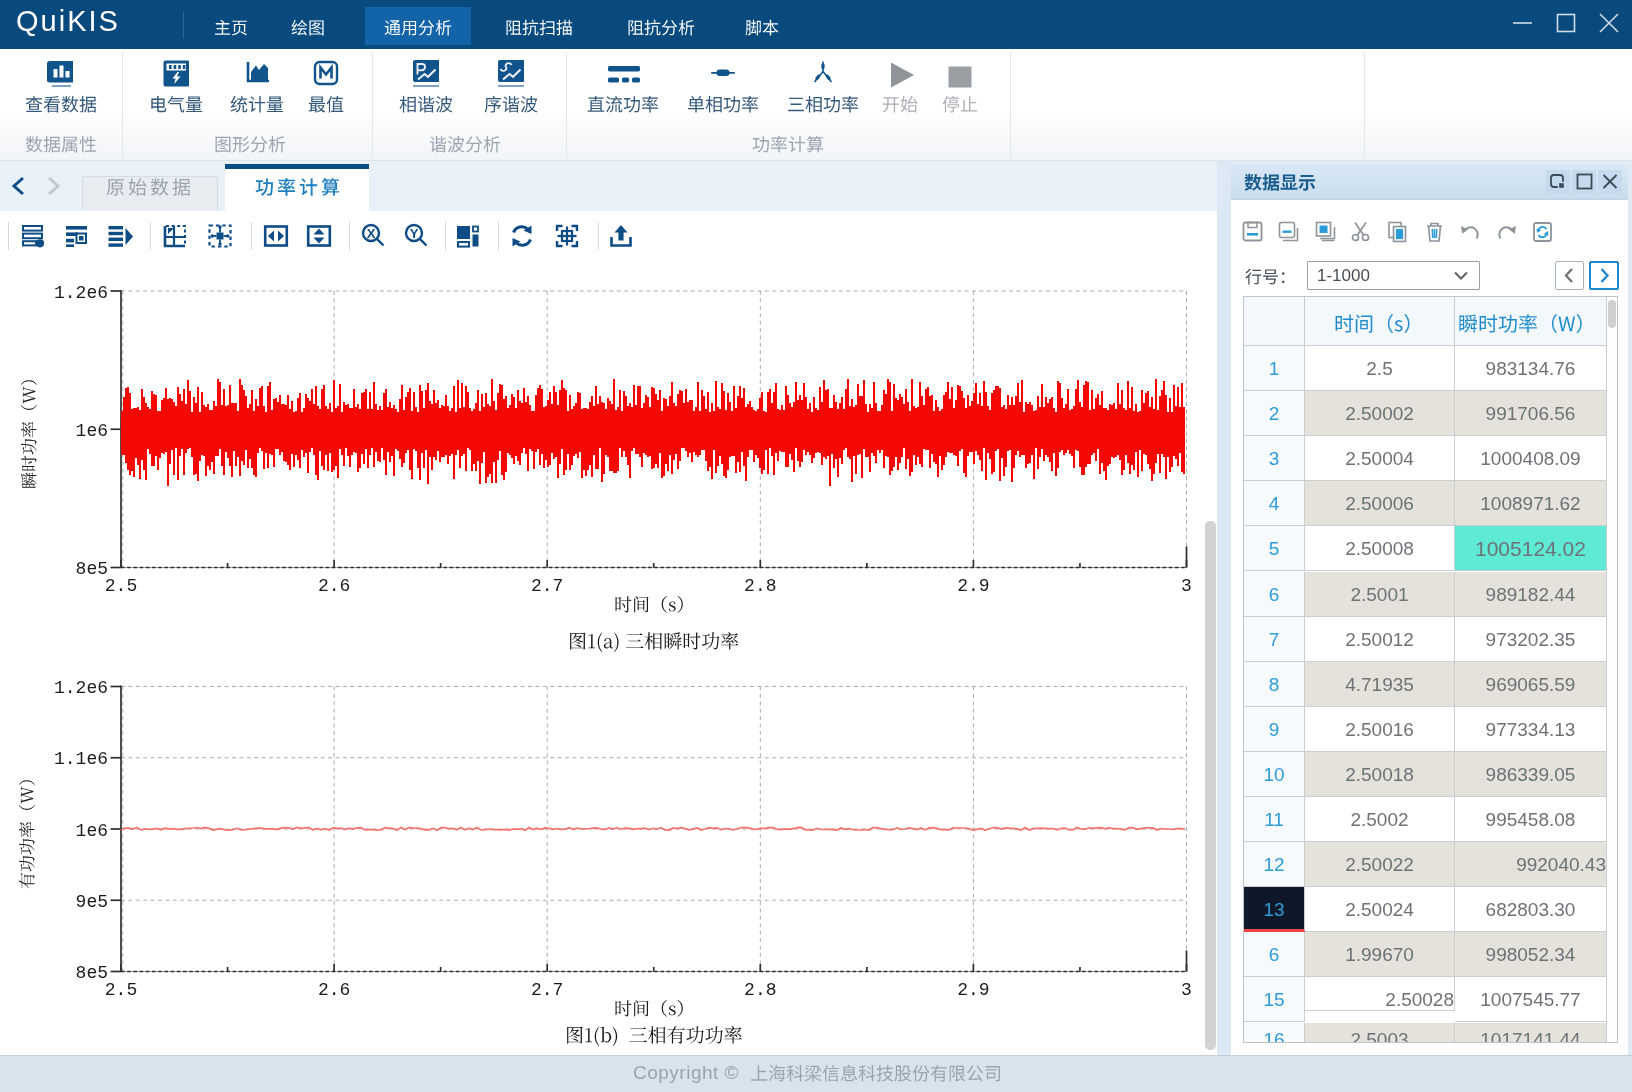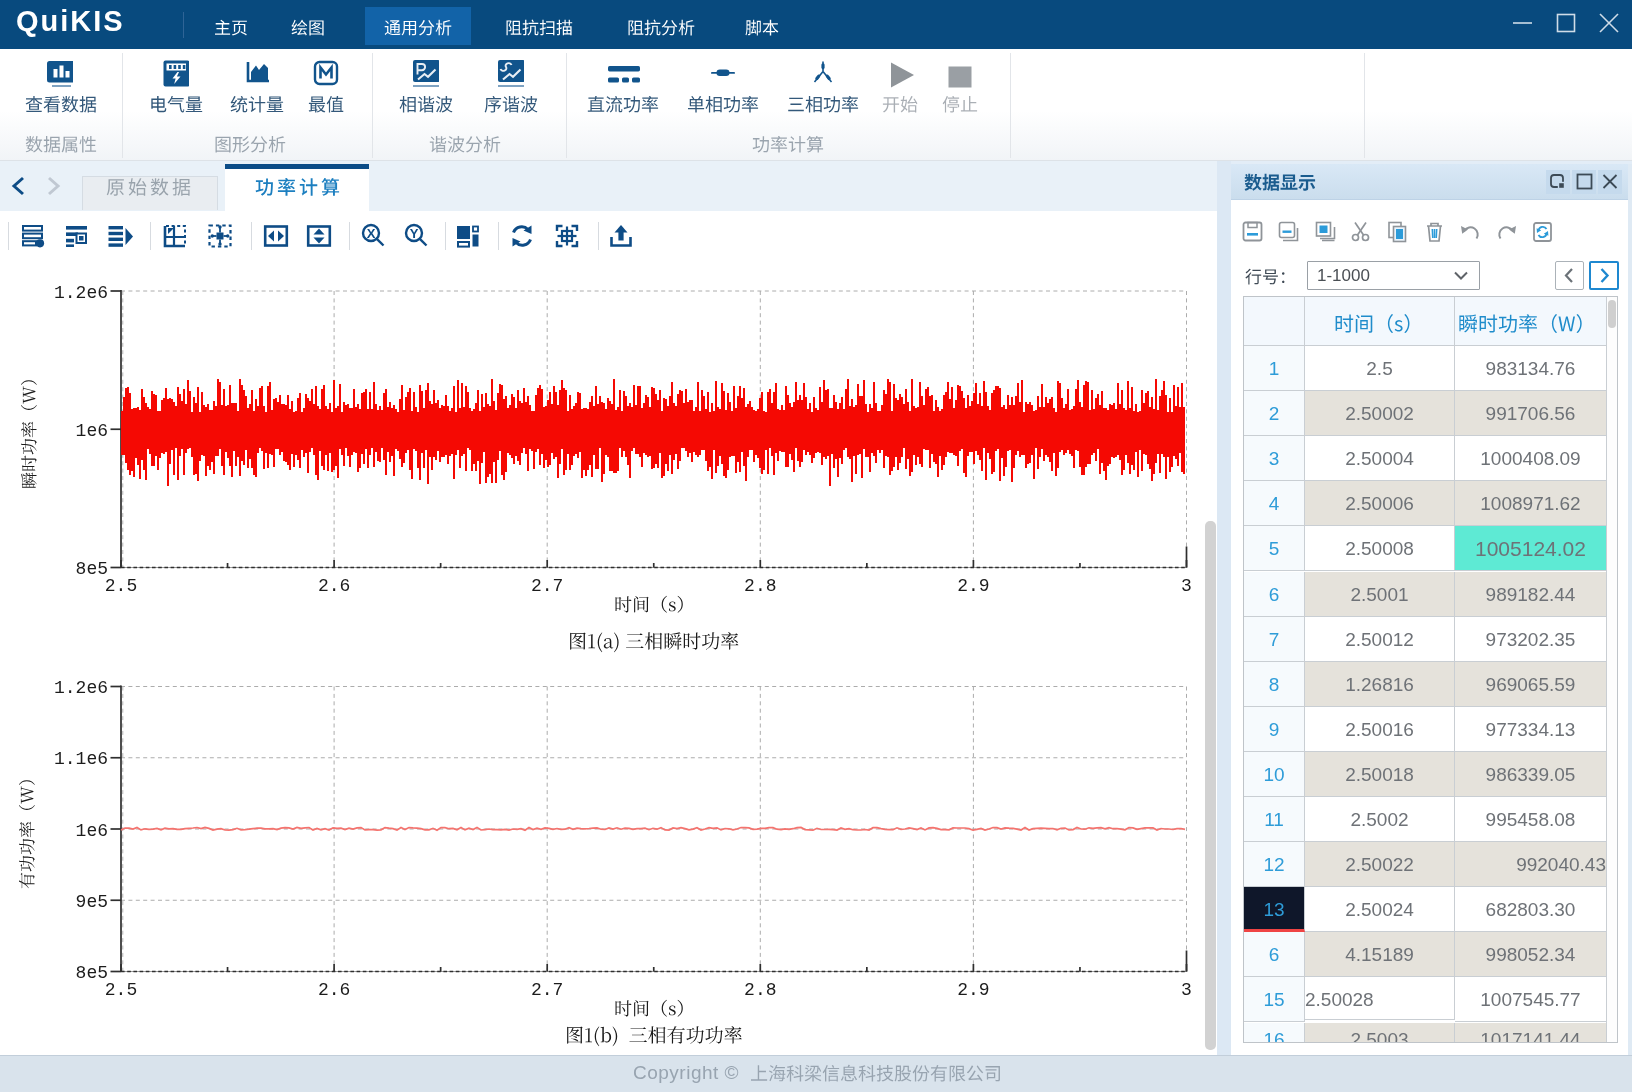--- a/index.html
+++ b/index.html
@@ -1,19 +1,19 @@
 <!DOCTYPE html>
 <html><head><meta charset="utf-8"><style>
 *{margin:0;padding:0;box-sizing:border-box}
 html,body{width:1632px;height:1092px;overflow:hidden;font-family:"Liberation Sans",sans-serif;background:#fff}
 .abs{position:absolute}
 </style></head><body>
 <div class="abs" style="left:0;top:0;width:1632px;height:1092px">
 <div class="abs" style="left:0;top:0;width:1632px;height:49px;background:#084A7E"></div>
-<div class="abs" style="left:16px;top:5px;font-family:'Liberation Sans';font-weight:bold;font-size:29px;color:#fff;letter-spacing:2px">QuiKIS</div>
+<div class="abs" style="left:16px;top:5px;font-family:'Liberation Sans';font-weight:normal;font-size:29px;color:#fff;letter-spacing:2px">QuiKIS</div>
 <div class="abs" style="left:183px;top:12px;width:1px;height:26px;background:#2f6496"></div>
 <div class="abs" style="left:365px;top:7px;width:106px;height:38px;background:#1263A8"></div>
 <svg style="position:absolute;left:214.0px;top:15.5px;overflow:visible" width="34.0" height="23.8" viewBox="0 -18.02 34.0 23.80">
       <path d="M1.7 -10.9H15.3V-9.6H1.7ZM2.5 -5.9H14.5V-4.7H2.5ZM1 -0.5H16.1V0.8H1ZM7.8 -9.9H9.2V0.2H7.8ZM6.3 -13.5 7.4 -14.2Q7.9 -13.8 8.5 -13.3Q9.1 -12.9 9.7 -12.4Q10.2 -11.9 10.5 -11.5L9.4 -10.7Q9.1 -11.1 8.6 -11.6Q8.1 -12.1 7.5 -12.6Q6.9 -13.1 6.3 -13.5ZM18.3 -13.3H32.9V-12.2H18.3ZM24.8 -12.7 26.3 -12.5Q25.9 -11.7 25.5 -10.9Q25.2 -10.2 24.8 -9.6L23.7 -9.8Q23.9 -10.2 24.1 -10.7Q24.3 -11.3 24.5 -11.8Q24.7 -12.3 24.8 -12.7ZM24.9 -7.9H26.2V-4.8Q26.2 -4.1 26 -3.4Q25.9 -2.7 25.4 -2Q25 -1.4 24.2 -0.7Q23.3 -0.1 22 0.4Q20.6 0.9 18.6 1.4Q18.6 1.2 18.4 1Q18.3 0.8 18.1 0.6Q18 0.4 17.9 0.3Q19.7 0 21 -0.5Q22.3 -1 23.1 -1.5Q23.8 -2 24.2 -2.6Q24.6 -3.1 24.8 -3.7Q24.9 -4.2 24.9 -4.8ZM26.3 -1.9 27 -2.7Q27.7 -2.4 28.5 -2Q29.4 -1.6 30.2 -1.2Q31 -0.8 31.7 -0.4Q32.4 0 32.8 0.4L32 1.4Q31.6 1.1 30.9 0.6Q30.2 0.2 29.4 -0.2Q28.6 -0.7 27.8 -1.1Q27 -1.5 26.3 -1.9ZM19.9 -10.1H31.3V-2.2H29.9V-8.9H21.2V-2.2H19.9Z" fill="#ffffff"></path>
     </svg>
 <svg style="position:absolute;left:291.0px;top:15.5px;overflow:visible" width="34.0" height="23.8" viewBox="0 -18.02 34.0 23.80">
       <path d="M1.1 -3.1Q1 -3.2 1 -3.5Q0.9 -3.7 0.8 -3.9Q0.7 -4.1 0.7 -4.3Q0.9 -4.4 1.2 -4.7Q1.5 -5 1.9 -5.4Q2 -5.7 2.4 -6.2Q2.8 -6.7 3.2 -7.5Q3.7 -8.2 4.2 -9Q4.6 -9.9 5 -10.8L6.1 -10.1Q5.3 -8.4 4.2 -6.7Q3.1 -5.1 2 -3.8V-3.8Q2 -3.8 1.8 -3.7Q1.7 -3.6 1.5 -3.5Q1.3 -3.4 1.2 -3.3Q1.1 -3.2 1.1 -3.1ZM1.1 -3.1 1 -4.2 1.6 -4.6 5.8 -5.6Q5.8 -5.4 5.8 -5Q5.8 -4.7 5.9 -4.5Q4.4 -4.1 3.5 -3.9Q2.6 -3.7 2.1 -3.5Q1.6 -3.4 1.4 -3.3Q1.2 -3.2 1.1 -3.1ZM1 -7.2Q0.9 -7.3 0.9 -7.5Q0.8 -7.8 0.7 -8Q0.6 -8.2 0.5 -8.4Q0.8 -8.4 1 -8.7Q1.2 -9 1.5 -9.5Q1.6 -9.7 1.8 -10.2Q2.1 -10.7 2.4 -11.3Q2.7 -12 3 -12.8Q3.3 -13.6 3.5 -14.3L4.7 -13.8Q4.3 -12.8 3.9 -11.7Q3.4 -10.6 2.8 -9.7Q2.3 -8.7 1.7 -7.9V-7.9Q1.7 -7.9 1.6 -7.8Q1.5 -7.7 1.3 -7.6Q1.2 -7.5 1.1 -7.4Q1 -7.3 1 -7.2ZM1 -7.2 0.9 -8.1 1.5 -8.5 4.5 -8.8Q4.4 -8.6 4.4 -8.3Q4.4 -8 4.4 -7.8Q3.4 -7.6 2.7 -7.6Q2.1 -7.5 1.8 -7.4Q1.4 -7.3 1.2 -7.3Q1.1 -7.2 1 -7.2ZM0.6 -0.9Q1.3 -1.1 2.2 -1.4Q3 -1.7 3.9 -2Q4.9 -2.4 5.9 -2.7L6.1 -1.6Q4.7 -1.1 3.4 -0.6Q2 -0.1 1 0.3ZM8.2 -8.6H14V-7.5H8.2ZM6.7 -5.7H15.6V-4.5H6.7ZM12.2 -2.8 13.2 -3.3Q13.7 -2.7 14.2 -1.9Q14.8 -1.2 15.2 -0.4Q15.6 0.3 15.9 0.8L14.7 1.4Q14.5 0.8 14.1 0.1Q13.7 -0.6 13.2 -1.4Q12.7 -2.2 12.2 -2.8ZM6.7 1 6.6 0 7.3 -0.4 14.2 -1Q14.2 -0.8 14.3 -0.5Q14.4 -0.2 14.4 0Q12.5 0.2 11.1 0.3Q9.8 0.5 9 0.6Q8.2 0.7 7.7 0.7Q7.2 0.8 7 0.9Q6.8 0.9 6.7 1ZM6.7 1Q6.6 0.8 6.5 0.6Q6.5 0.4 6.4 0.1Q6.3 -0.1 6.2 -0.2Q6.5 -0.3 6.8 -0.4Q7 -0.5 7.3 -0.7Q7.4 -0.9 7.6 -1.2Q7.9 -1.6 8.2 -2.1Q8.5 -2.6 8.8 -3.1Q9.1 -3.6 9.4 -4.1Q9.6 -4.5 9.8 -4.8H11.2Q10.9 -4.3 10.5 -3.7Q10.1 -3 9.7 -2.3Q9.2 -1.5 8.8 -0.9Q8.4 -0.2 8.1 0.2Q8.1 0.2 8 0.2Q7.8 0.3 7.6 0.4Q7.4 0.4 7.2 0.5Q7 0.7 6.8 0.8Q6.7 0.9 6.7 1ZM11.4 -13.6Q11.9 -12.8 12.7 -11.9Q13.5 -11 14.5 -10.2Q15.4 -9.4 16.2 -8.9Q16.1 -8.7 16 -8.5Q15.9 -8.3 15.8 -8.1Q15.6 -7.9 15.6 -7.7Q14.7 -8.3 13.7 -9.2Q12.8 -10.1 11.9 -11.1Q11.1 -12.1 10.5 -13ZM10.8 -14.3 12 -14Q11.4 -12.6 10.5 -11.4Q9.7 -10.2 8.7 -9.2Q7.7 -8.2 6.7 -7.4Q6.6 -7.6 6.5 -7.8Q6.4 -8 6.2 -8.3Q6.1 -8.5 6 -8.6Q7 -9.3 7.9 -10.2Q8.8 -11 9.6 -12.1Q10.3 -13.2 10.8 -14.3ZM18.4 -13.5H32.6V1.4H31.3V-12.4H19.7V1.4H18.4ZM19.1 -0.5H32V0.6H19.1ZM23.4 -4.7 23.9 -5.5Q24.6 -5.4 25.3 -5.2Q26.1 -5 26.8 -4.7Q27.5 -4.5 27.9 -4.2L27.4 -3.4Q26.9 -3.6 26.3 -3.9Q25.6 -4.1 24.8 -4.4Q24.1 -4.6 23.4 -4.7ZM24 -12 25.1 -11.7Q24.6 -10.9 24 -10.2Q23.3 -9.4 22.6 -8.8Q21.9 -8.2 21.2 -7.7Q21.1 -7.8 20.9 -7.9Q20.7 -8.1 20.6 -8.2Q20.4 -8.4 20.3 -8.5Q21.4 -9.1 22.4 -10Q23.4 -11 24 -12ZM28.6 -10.7H28.8L29 -10.7L29.7 -10.3Q29.1 -9.2 28.1 -8.4Q27 -7.5 25.8 -6.8Q24.5 -6.1 23.2 -5.6Q21.9 -5.2 20.6 -4.8Q20.5 -5 20.4 -5.2Q20.3 -5.4 20.2 -5.6Q20.1 -5.8 20 -5.9Q21.2 -6.1 22.5 -6.6Q23.8 -7 25 -7.6Q26.2 -8.2 27.1 -8.9Q28 -9.6 28.6 -10.5ZM23.3 -9.7Q24 -8.9 25.3 -8.1Q26.5 -7.4 28 -6.8Q29.5 -6.3 31 -6Q30.8 -5.8 30.6 -5.6Q30.4 -5.3 30.3 -5Q28.7 -5.4 27.2 -6Q25.7 -6.6 24.5 -7.4Q23.2 -8.3 22.3 -9.3ZM23.6 -10.7H29V-9.7H23ZM21.7 -2.6 22.3 -3.5Q23.1 -3.4 24.1 -3.2Q25 -3 26 -2.8Q26.9 -2.6 27.7 -2.4Q28.5 -2.2 29.2 -2L28.6 -1Q27.8 -1.3 26.6 -1.6Q25.4 -1.9 24.1 -2.2Q22.9 -2.4 21.7 -2.6Z" fill="#ffffff"></path>
     </svg>
 <svg style="position:absolute;left:383.5px;top:15.5px;overflow:visible" width="68.0" height="23.8" viewBox="0 -18.02 68.0 23.80">
       <path d="M4.4 -7.9V-1.5H3.1V-6.7H0.7V-7.9ZM1.1 -12.9 2 -13.6Q2.5 -13.2 3.1 -12.7Q3.6 -12.2 4.1 -11.7Q4.6 -11.2 4.9 -10.8L4 -10Q3.7 -10.3 3.2 -10.9Q2.7 -11.4 2.2 -11.9Q1.6 -12.4 1.1 -12.9ZM7.7 -11.5 8.5 -12.2Q9.3 -11.9 10.2 -11.5Q11.1 -11.1 12 -10.7Q12.8 -10.4 13.4 -10L12.5 -9.2Q12 -9.5 11.2 -9.9Q10.3 -10.3 9.4 -10.8Q8.5 -11.2 7.7 -11.5ZM6.2 -10H15V-9H7.4V-1.2H6.2ZM14.4 -10H15.6V-2.5Q15.6 -2 15.5 -1.8Q15.3 -1.5 15 -1.4Q14.7 -1.2 14.1 -1.2Q13.6 -1.2 12.7 -1.2Q12.7 -1.4 12.6 -1.7Q12.5 -2 12.3 -2.2Q12.9 -2.2 13.4 -2.2Q13.9 -2.2 14.1 -2.2Q14.2 -2.2 14.3 -2.3Q14.4 -2.3 14.4 -2.5ZM6.2 -13.7H14.7V-12.6H6.2ZM6.8 -7.5H14.8V-6.6H6.8ZM6.8 -5H14.8V-4H6.8ZM10.2 -9.6H11.4V-1.3H10.2ZM14.2 -13.7H14.5L14.8 -13.7L15.6 -13.1Q14.7 -12.3 13.6 -11.5Q12.4 -10.8 11.2 -10.2Q11.1 -10.4 10.9 -10.6Q10.7 -10.9 10.5 -11Q11.2 -11.3 11.9 -11.7Q12.6 -12.1 13.2 -12.6Q13.9 -13 14.2 -13.4ZM3.8 -2Q4.2 -2 4.6 -1.7Q5 -1.4 5.7 -0.9Q6.5 -0.4 7.6 -0.3Q8.7 -0.1 10.1 -0.1Q10.9 -0.1 11.7 -0.2Q12.6 -0.2 13.4 -0.2Q14.2 -0.3 15 -0.3Q15.8 -0.4 16.5 -0.4Q16.4 -0.3 16.3 -0.1Q16.2 0.2 16.2 0.4Q16.1 0.6 16.1 0.8Q15.7 0.8 14.9 0.9Q14.2 0.9 13.4 0.9Q12.5 0.9 11.7 1Q10.8 1 10.1 1Q8.5 1 7.4 0.8Q6.3 0.6 5.4 0Q4.9 -0.3 4.5 -0.6Q4 -0.9 3.7 -0.9Q3.5 -0.9 3.1 -0.6Q2.7 -0.4 2.3 0.1Q1.9 0.6 1.5 1.2L0.7 0.1Q1.5 -0.8 2.3 -1.4Q3.1 -2 3.8 -2ZM20.3 -13.1H31.3V-11.9H20.3ZM20.3 -9.1H31.3V-7.9H20.3ZM20.2 -5.1H31.3V-3.9H20.2ZM19.6 -13.1H20.9V-6.9Q20.9 -6 20.8 -4.8Q20.7 -3.7 20.5 -2.6Q20.2 -1.5 19.8 -0.4Q19.3 0.6 18.5 1.4Q18.4 1.3 18.3 1.1Q18.1 1 17.9 0.8Q17.7 0.7 17.5 0.6Q18.3 -0.2 18.7 -1.1Q19.1 -2.1 19.3 -3.1Q19.5 -4 19.5 -5Q19.6 -6 19.6 -6.9ZM30.8 -13.1H32.1V-0.4Q32.1 0.2 31.9 0.6Q31.7 0.9 31.3 1.1Q30.9 1.2 30.1 1.2Q29.3 1.3 28.1 1.3Q28.1 1 28 0.7Q27.8 0.3 27.7 0Q28.3 0.1 28.8 0.1Q29.4 0.1 29.8 0.1Q30.2 0.1 30.4 0.1Q30.6 0 30.7 0Q30.8 -0.1 30.8 -0.4ZM24.9 -12.6H26.2V1.2H24.9ZM37.2 -7.8H46.9V-6.6H37.2ZM46.5 -7.8H47.8Q47.8 -7.8 47.8 -7.7Q47.8 -7.6 47.8 -7.5Q47.8 -7.3 47.8 -7.2Q47.7 -5.3 47.6 -3.9Q47.5 -2.5 47.4 -1.6Q47.3 -0.7 47.1 -0.2Q46.9 0.3 46.7 0.6Q46.4 0.9 46.1 1Q45.8 1.1 45.4 1.2Q45 1.2 44.2 1.2Q43.5 1.2 42.7 1.1Q42.7 0.9 42.6 0.5Q42.5 0.1 42.3 -0.1Q43.1 -0.1 43.8 -0.1Q44.5 0 44.8 0Q45.3 0 45.6 -0.2Q45.8 -0.5 46 -1.3Q46.1 -2 46.2 -3.6Q46.4 -5.1 46.5 -7.6ZM39.5 -13.9 40.9 -13.6Q40.3 -12.1 39.5 -10.8Q38.7 -9.5 37.8 -8.4Q36.8 -7.3 35.8 -6.5Q35.7 -6.7 35.5 -6.8Q35.3 -7 35.1 -7.2Q34.9 -7.4 34.7 -7.5Q35.8 -8.2 36.7 -9.2Q37.6 -10.3 38.3 -11.5Q39 -12.6 39.5 -13.9ZM45.4 -14Q45.8 -13.1 46.4 -12.2Q47 -11.3 47.6 -10.5Q48.3 -9.7 49 -9Q49.7 -8.3 50.3 -7.8Q50.2 -7.6 50 -7.4Q49.8 -7.3 49.6 -7.1Q49.4 -6.9 49.3 -6.7Q48.6 -7.3 47.9 -8Q47.2 -8.8 46.6 -9.7Q45.9 -10.6 45.3 -11.6Q44.7 -12.6 44.3 -13.5ZM40.6 -7.5H41.9Q41.8 -6.1 41.5 -4.8Q41.2 -3.5 40.5 -2.3Q39.9 -1.1 38.8 -0.2Q37.7 0.8 35.9 1.4Q35.8 1.2 35.7 1Q35.6 0.8 35.4 0.6Q35.2 0.5 35.1 0.3Q36.8 -0.2 37.8 -1.1Q38.8 -1.9 39.4 -2.9Q39.9 -4 40.2 -5.1Q40.4 -6.3 40.6 -7.5ZM59.8 -8.5H67.3V-7.2H59.8ZM65.2 -14.1 66.3 -13.1Q65.4 -12.7 64.3 -12.4Q63.1 -12.1 61.9 -11.8Q60.7 -11.6 59.6 -11.4Q59.6 -11.6 59.4 -11.9Q59.3 -12.2 59.2 -12.4Q60.3 -12.6 61.4 -12.9Q62.5 -13.2 63.5 -13.5Q64.5 -13.8 65.2 -14.1ZM63.5 -8.1H64.8V1.4H63.5ZM52 -10.6H58.3V-9.4H52ZM54.6 -14.3H55.8V1.3H54.6ZM54.5 -9.9 55.4 -9.6Q55.1 -8.6 54.8 -7.5Q54.5 -6.4 54.1 -5.3Q53.6 -4.3 53.2 -3.4Q52.7 -2.5 52.2 -1.8Q52.1 -2.1 51.9 -2.4Q51.7 -2.7 51.5 -3Q52 -3.5 52.5 -4.3Q52.9 -5.1 53.3 -6.1Q53.7 -7 54 -8Q54.3 -9 54.5 -9.9ZM55.6 -8.7Q55.8 -8.5 56.2 -8.1Q56.5 -7.6 56.9 -7.1Q57.3 -6.5 57.7 -6.1Q58 -5.6 58.2 -5.4L57.3 -4.4Q57.2 -4.7 56.9 -5.2Q56.6 -5.7 56.2 -6.3Q55.8 -6.9 55.5 -7.4Q55.2 -7.8 55 -8.1ZM59.2 -12.4H60.4V-7.2Q60.4 -6.2 60.3 -5.1Q60.3 -4 60.1 -2.9Q59.9 -1.7 59.5 -0.6Q59.2 0.4 58.5 1.3Q58.4 1.2 58.2 1.1Q58.1 1 57.8 0.8Q57.6 0.7 57.5 0.7Q58.1 -0.2 58.4 -1.2Q58.8 -2.2 58.9 -3.2Q59.1 -4.3 59.1 -5.3Q59.2 -6.3 59.2 -7.2Z" fill="#ffffff"></path>
@@ -512,42 +512,42 @@
 <div class="abs" style="left:0;top:229.4px;width:61px;height:45.1px;background:#f6fafd;border-right:1px solid #c9ced3;border-bottom:1px solid #c9ced3;color:#2e9cd8;font-size:19px;line-height:45.1px;text-align:center">5</div>
 <div class="abs" style="left:61px;top:229.4px;width:150px;height:45.1px;background:#ffffff;border-right:1px solid #c9ced3;border-bottom:1px solid #c9ced3;color:#6e7277;font-size:19px;line-height:45.1px;text-align:center">2.50008</div>
 <div class="abs" style="left:211px;top:229.4px;width:151px;height:45.1px;background:#5eead4;border-bottom:1px solid #c9ced3;color:#6e7277;font-size:21px;line-height:45.1px;text-align:center">1005124.02</div>
 <div class="abs" style="left:0;top:274.5px;width:61px;height:45.1px;background:#f6fafd;border-right:1px solid #c9ced3;border-bottom:1px solid #c9ced3;color:#2e9cd8;font-size:19px;line-height:45.1px;text-align:center">6</div>
 <div class="abs" style="left:61px;top:274.5px;width:150px;height:45.1px;background:#e5e2db;border-right:1px solid #c9ced3;border-bottom:1px solid #c9ced3;color:#6e7277;font-size:19px;line-height:45.1px;text-align:center">2.5001</div>
 <div class="abs" style="left:211px;top:274.5px;width:151px;height:45.1px;background:#e5e2db;border-bottom:1px solid #c9ced3;color:#6e7277;font-size:19px;line-height:45.1px;text-align:center">989182.44</div>
 <div class="abs" style="left:0;top:319.6px;width:61px;height:45.1px;background:#f6fafd;border-right:1px solid #c9ced3;border-bottom:1px solid #c9ced3;color:#2e9cd8;font-size:19px;line-height:45.1px;text-align:center">7</div>
 <div class="abs" style="left:61px;top:319.6px;width:150px;height:45.1px;background:#ffffff;border-right:1px solid #c9ced3;border-bottom:1px solid #c9ced3;color:#6e7277;font-size:19px;line-height:45.1px;text-align:center">2.50012</div>
 <div class="abs" style="left:211px;top:319.6px;width:151px;height:45.1px;background:#ffffff;border-bottom:1px solid #c9ced3;color:#6e7277;font-size:19px;line-height:45.1px;text-align:center">973202.35</div>
 <div class="abs" style="left:0;top:364.7px;width:61px;height:45.1px;background:#f6fafd;border-right:1px solid #c9ced3;border-bottom:1px solid #c9ced3;color:#2e9cd8;font-size:19px;line-height:45.1px;text-align:center">8</div>
-<div class="abs" style="left:61px;top:364.7px;width:150px;height:45.1px;background:#e5e2db;border-right:1px solid #c9ced3;border-bottom:1px solid #c9ced3;color:#6e7277;font-size:19px;line-height:45.1px;text-align:center">1.26816</div>
+<div class="abs" style="left:61px;top:364.7px;width:150px;height:45.1px;background:#e5e2db;border-right:1px solid #c9ced3;border-bottom:1px solid #c9ced3;color:#6e7277;font-size:19px;line-height:45.1px;text-align:center">4.71935</div>
 <div class="abs" style="left:211px;top:364.7px;width:151px;height:45.1px;background:#e5e2db;border-bottom:1px solid #c9ced3;color:#6e7277;font-size:19px;line-height:45.1px;text-align:center">969065.59</div>
 <div class="abs" style="left:0;top:409.8px;width:61px;height:45.1px;background:#f6fafd;border-right:1px solid #c9ced3;border-bottom:1px solid #c9ced3;color:#2e9cd8;font-size:19px;line-height:45.1px;text-align:center">9</div>
 <div class="abs" style="left:61px;top:409.8px;width:150px;height:45.1px;background:#ffffff;border-right:1px solid #c9ced3;border-bottom:1px solid #c9ced3;color:#6e7277;font-size:19px;line-height:45.1px;text-align:center">2.50016</div>
 <div class="abs" style="left:211px;top:409.8px;width:151px;height:45.1px;background:#ffffff;border-bottom:1px solid #c9ced3;color:#6e7277;font-size:19px;line-height:45.1px;text-align:center">977334.13</div>
 <div class="abs" style="left:0;top:454.9px;width:61px;height:45.1px;background:#f6fafd;border-right:1px solid #c9ced3;border-bottom:1px solid #c9ced3;color:#2e9cd8;font-size:19px;line-height:45.1px;text-align:center">10</div>
 <div class="abs" style="left:61px;top:454.9px;width:150px;height:45.1px;background:#e5e2db;border-right:1px solid #c9ced3;border-bottom:1px solid #c9ced3;color:#6e7277;font-size:19px;line-height:45.1px;text-align:center">2.50018</div>
 <div class="abs" style="left:211px;top:454.9px;width:151px;height:45.1px;background:#e5e2db;border-bottom:1px solid #c9ced3;color:#6e7277;font-size:19px;line-height:45.1px;text-align:center">986339.05</div>
 <div class="abs" style="left:0;top:500.0px;width:61px;height:45.1px;background:#f6fafd;border-right:1px solid #c9ced3;border-bottom:1px solid #c9ced3;color:#2e9cd8;font-size:19px;line-height:45.1px;text-align:center">11</div>
 <div class="abs" style="left:61px;top:500.0px;width:150px;height:45.1px;background:#ffffff;border-right:1px solid #c9ced3;border-bottom:1px solid #c9ced3;color:#6e7277;font-size:19px;line-height:45.1px;text-align:center">2.5002</div>
 <div class="abs" style="left:211px;top:500.0px;width:151px;height:45.1px;background:#ffffff;border-bottom:1px solid #c9ced3;color:#6e7277;font-size:19px;line-height:45.1px;text-align:center">995458.08</div>
 <div class="abs" style="left:0;top:545.1px;width:61px;height:45.1px;background:#f6fafd;border-right:1px solid #c9ced3;border-bottom:1px solid #c9ced3;color:#2e9cd8;font-size:19px;line-height:45.1px;text-align:center">12</div>
 <div class="abs" style="left:61px;top:545.1px;width:150px;height:45.1px;background:#e5e2db;border-right:1px solid #c9ced3;border-bottom:1px solid #c9ced3;color:#6e7277;font-size:19px;line-height:45.1px;text-align:center">2.50022</div>
 <div class="abs" style="left:211px;top:545.1px;width:151px;height:45.1px;background:#e5e2db;border-bottom:1px solid #c9ced3;color:#6e7277;font-size:19px;line-height:45.1px;text-align:right">992040.43</div>
 <div class="abs" style="left:0;top:590.2px;width:61px;height:45.1px;background:#0f172a;border-right:1px solid #c9ced3;border-bottom:3px solid #ef4444;color:#2e9cd8;font-size:19px;line-height:45.1px;text-align:center">13</div>
 <div class="abs" style="left:61px;top:590.2px;width:150px;height:45.1px;background:#ffffff;border-right:1px solid #c9ced3;border-bottom:1px solid #c9ced3;color:#6e7277;font-size:19px;line-height:45.1px;text-align:center">2.50024</div>
 <div class="abs" style="left:211px;top:590.2px;width:151px;height:45.1px;background:#ffffff;border-bottom:1px solid #c9ced3;color:#6e7277;font-size:19px;line-height:45.1px;text-align:center">682803.30</div>
 <div class="abs" style="left:0;top:635.3px;width:61px;height:45.1px;background:#f6fafd;border-right:1px solid #c9ced3;border-bottom:1px solid #c9ced3;color:#2e9cd8;font-size:19px;line-height:45.1px;text-align:center">6</div>
-<div class="abs" style="left:61px;top:635.3px;width:150px;height:45.1px;background:#e5e2db;border-right:1px solid #c9ced3;border-bottom:1px solid #c9ced3;color:#6e7277;font-size:19px;line-height:45.1px;text-align:center">4.15189</div>
+<div class="abs" style="left:61px;top:635.3px;width:150px;height:45.1px;background:#e5e2db;border-right:1px solid #c9ced3;border-bottom:1px solid #c9ced3;color:#6e7277;font-size:19px;line-height:45.1px;text-align:center">1.99670</div>
 <div class="abs" style="left:211px;top:635.3px;width:151px;height:45.1px;background:#e5e2db;border-bottom:1px solid #c9ced3;color:#6e7277;font-size:19px;line-height:45.1px;text-align:center">998052.34</div>
 <div class="abs" style="left:0;top:680.4px;width:61px;height:45.1px;background:#f6fafd;border-right:1px solid #c9ced3;border-bottom:1px solid #c9ced3;color:#2e9cd8;font-size:19px;line-height:45.1px;text-align:center">15</div>
-<div class="abs" style="left:61px;top:680.4px;width:150px;height:43px;background:#ffffff;border-right:1px solid #c9ced3;border-bottom:1px solid #c9ced3;color:#6e7277;font-size:19px;line-height:45.1px;text-align:left">2.50028</div>
+<div class="abs" style="left:61px;top:680.4px;width:150px;height:34px;background:#ffffff;border-right:1px solid #c9ced3;border-bottom:1px solid #c9ced3;color:#6e7277;font-size:19px;line-height:45.1px;text-align:right">2.50028</div>
 <div class="abs" style="left:211px;top:680.4px;width:151px;height:45.1px;background:#ffffff;border-bottom:1px solid #c9ced3;color:#6e7277;font-size:19px;line-height:45.1px;text-align:center">1007545.77</div>
 <div class="abs" style="left:0;top:725.5px;width:61px;height:45.1px;background:#f6fafd;border-right:1px solid #c9ced3;border-bottom:1px solid #c9ced3;color:#2e9cd8;font-size:19px;line-height:34.0px;text-align:center">16</div>
 <div class="abs" style="left:61px;top:725.5px;width:150px;height:45.1px;background:#e5e2db;border-right:1px solid #c9ced3;border-bottom:1px solid #c9ced3;color:#6e7277;font-size:19px;line-height:34.0px;text-align:center">2.5003</div>
 <div class="abs" style="left:211px;top:725.5px;width:151px;height:45.1px;background:#e5e2db;border-bottom:1px solid #c9ced3;color:#6e7277;font-size:19px;line-height:34.0px;text-align:center">1017141.44</div>
 <div class="abs" style="left:362px;top:0;width:11px;height:747px;background:#fdfdfd;border-left:1px solid #c9ced3"></div>
 <div class="abs" style="left:364px;top:3px;width:8px;height:28px;background:#cfcfcf;border-radius:4px"></div>
 </div>
 <svg style="position:absolute;left:1334.3px;top:309.8px;overflow:visible" width="89.4" height="28.0" viewBox="0 -21.20 89.4 28.00">
       <path d="M2.4 -15.1H7.9V-2.1H2.4V-3.5H6.5V-13.8H2.4ZM2.4 -9.4H7V-8H2.4ZM1.6 -15.1H3.1V-0.5H1.6ZM8.8 -12.8H19.2V-11.3H8.8ZM15.3 -16.7H16.8V-0.7Q16.8 0.2 16.6 0.5Q16.3 0.9 15.8 1.1Q15.3 1.3 14.3 1.4Q13.3 1.4 11.8 1.4Q11.7 1.1 11.6 0.6Q11.4 0.2 11.2 -0.1Q12 -0.1 12.7 -0.1Q13.5 -0.1 14 -0.1Q14.5 -0.1 14.7 -0.1Q15 -0.1 15.2 -0.2Q15.3 -0.4 15.3 -0.7ZM9.5 -9 10.7 -9.7Q11.3 -8.9 11.9 -8.1Q12.5 -7.2 13 -6.4Q13.5 -5.5 13.9 -4.9L12.5 -4.2Q12.2 -4.8 11.7 -5.6Q11.2 -6.5 10.6 -7.4Q10 -8.3 9.5 -9ZM21.8 -12.3H23.4V1.6H21.8ZM22.1 -15.8 23.3 -16.5Q23.8 -16.1 24.2 -15.6Q24.7 -15.1 25.1 -14.6Q25.6 -14.1 25.8 -13.7L24.5 -12.9Q24.3 -13.3 23.9 -13.8Q23.5 -14.3 23.1 -14.8Q22.6 -15.4 22.1 -15.8ZM27 -15.7H37.6V-14.3H27ZM36.7 -15.7H38.3V-0.2Q38.3 0.4 38.1 0.7Q38 1.1 37.6 1.3Q37.2 1.4 36.5 1.5Q35.9 1.5 34.9 1.5Q34.9 1.2 34.8 0.8Q34.6 0.4 34.5 0.1Q35.1 0.1 35.6 0.1Q36.2 0.1 36.4 0.1Q36.6 0.1 36.6 0Q36.7 0 36.7 -0.2ZM27.6 -5.9V-3.2H32.4V-5.9ZM27.6 -9.8V-7.2H32.4V-9.8ZM26.2 -11.1H33.8V-2H26.2ZM53.9 -7.6Q53.9 -9.6 54.4 -11.3Q54.9 -13 55.8 -14.4Q56.7 -15.9 57.9 -17.1L59.1 -16.5Q57.9 -15.3 57.1 -13.9Q56.3 -12.5 55.8 -11Q55.4 -9.4 55.4 -7.6Q55.4 -5.8 55.8 -4.2Q56.3 -2.7 57.1 -1.3Q57.9 0.1 59.1 1.3L57.9 1.9Q56.7 0.7 55.8 -0.8Q54.9 -2.2 54.4 -3.9Q53.9 -5.7 53.9 -7.6ZM64.7 0.3Q63.5 0.3 62.5 -0.2Q61.4 -0.6 60.6 -1.2L61.5 -2.5Q62.2 -1.9 63 -1.5Q63.8 -1.2 64.7 -1.2Q65.8 -1.2 66.3 -1.7Q66.9 -2.1 66.9 -2.9Q66.9 -3.4 66.5 -3.8Q66.1 -4.2 65.6 -4.4Q65 -4.7 64.4 -4.9Q63.6 -5.2 62.9 -5.6Q62.2 -6 61.7 -6.5Q61.2 -7.1 61.2 -8.1Q61.2 -8.9 61.7 -9.6Q62.1 -10.3 63 -10.7Q63.8 -11.1 65 -11.1Q66 -11.1 66.9 -10.8Q67.7 -10.4 68.3 -9.9L67.5 -8.8Q66.9 -9.2 66.3 -9.4Q65.7 -9.7 65 -9.7Q64 -9.7 63.5 -9.2Q63 -8.8 63 -8.1Q63 -7.6 63.3 -7.3Q63.6 -7 64.2 -6.7Q64.7 -6.5 65.3 -6.3Q65.9 -6 66.5 -5.8Q67.1 -5.5 67.6 -5.2Q68 -4.8 68.3 -4.3Q68.6 -3.7 68.6 -3Q68.6 -2.1 68.2 -1.3Q67.7 -0.6 66.8 -0.2Q66 0.3 64.7 0.3ZM75.5 -7.6Q75.5 -5.7 75 -3.9Q74.5 -2.2 73.6 -0.8Q72.7 0.7 71.5 1.9L70.3 1.3Q71.4 0.1 72.3 -1.3Q73.1 -2.7 73.6 -4.2Q74 -5.8 74 -7.6Q74 -9.4 73.6 -11Q73.1 -12.5 72.3 -13.9Q71.4 -15.3 70.3 -16.5L71.5 -17.1Q72.7 -15.9 73.6 -14.4Q74.5 -13 75 -11.3Q75.5 -9.6 75.5 -7.6Z" fill="#1f8ccb"></path>
     </svg>

